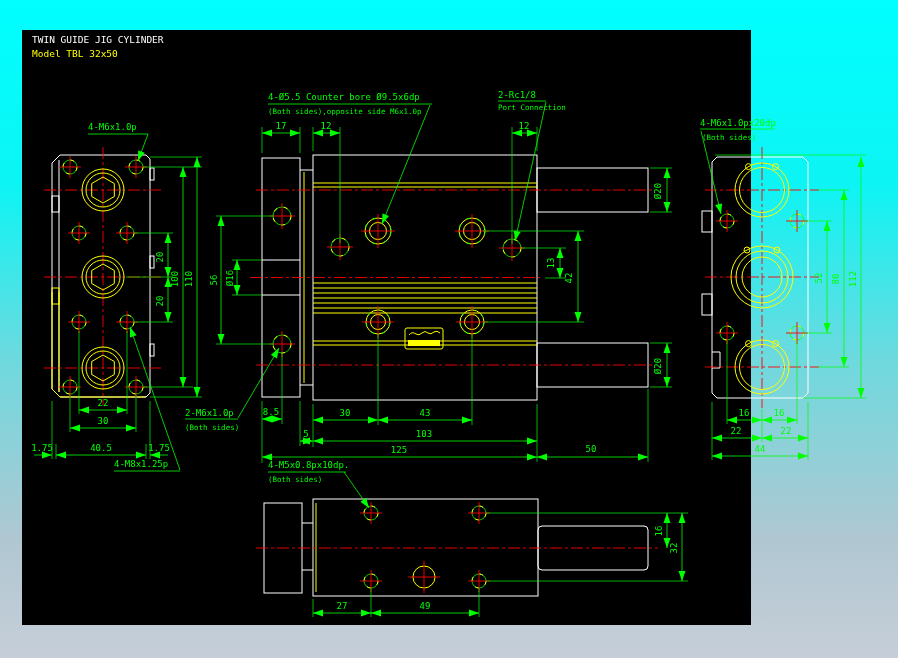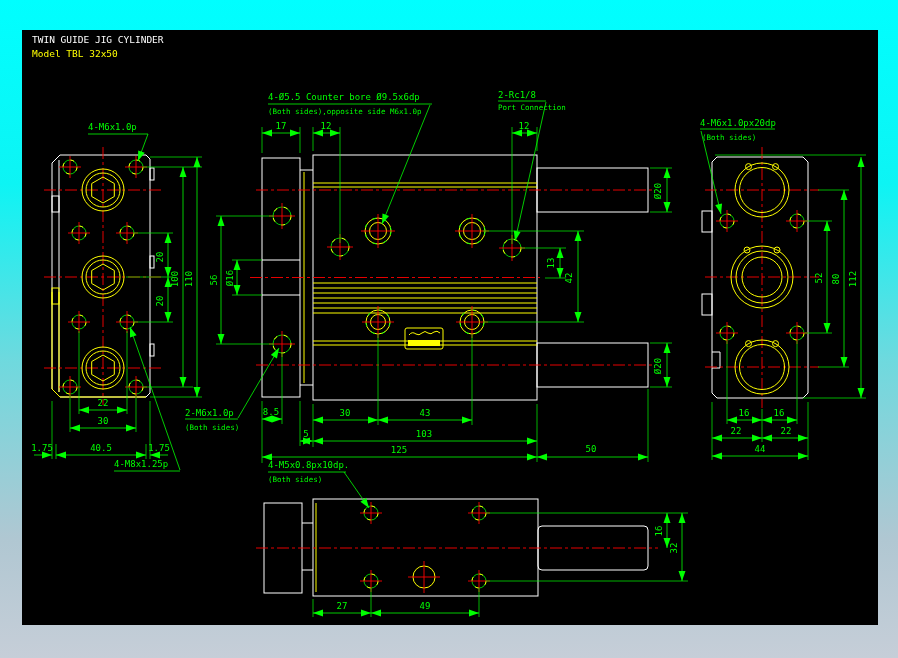--- a/index.html
+++ b/index.html
@@ -1,21 +1,21 @@
 <!DOCTYPE html>
 <html><head>
 <meta charset="utf-8">
 <style>
   html,body{margin:0;padding:0;}
   body{
     width:898px;height:658px;overflow:hidden;position:relative;
     background:linear-gradient(180deg,#00ffff 0%,#0df4f4 28%,#6fd9de 55%,#b0c7d2 82%,#c6ced8 100%);
     font-family:"DejaVu Sans Mono",monospace;
   }
-  #canvas{position:absolute;left:22px;top:30px;width:856px;height:595px;background:#000;}
+  #canvas{position:absolute;left:22px;top:30px;width:729px;height:595px;background:#000;}
   svg text{fill:#00ff00;font-family:"DejaVu Sans Mono",monospace;font-size:9px;}
   .tw{fill:#ffffff;font-size:9.5px;}
   .ty{fill:#ffff00;font-size:9.5px;}
   .t2{font-size:7.5px;}
   .dim{text-anchor:middle;}
   .w{stroke:#ffffff;fill:none;stroke-width:1;}
   .y{stroke:#ffff00;fill:none;stroke-width:1;}
   .ys{fill:#ffff00;stroke:none;}
   .g{stroke:#00ff00;fill:none;stroke-width:0.8;}
   .ge{stroke:#00ff00;fill:none;stroke-width:0.7;}

